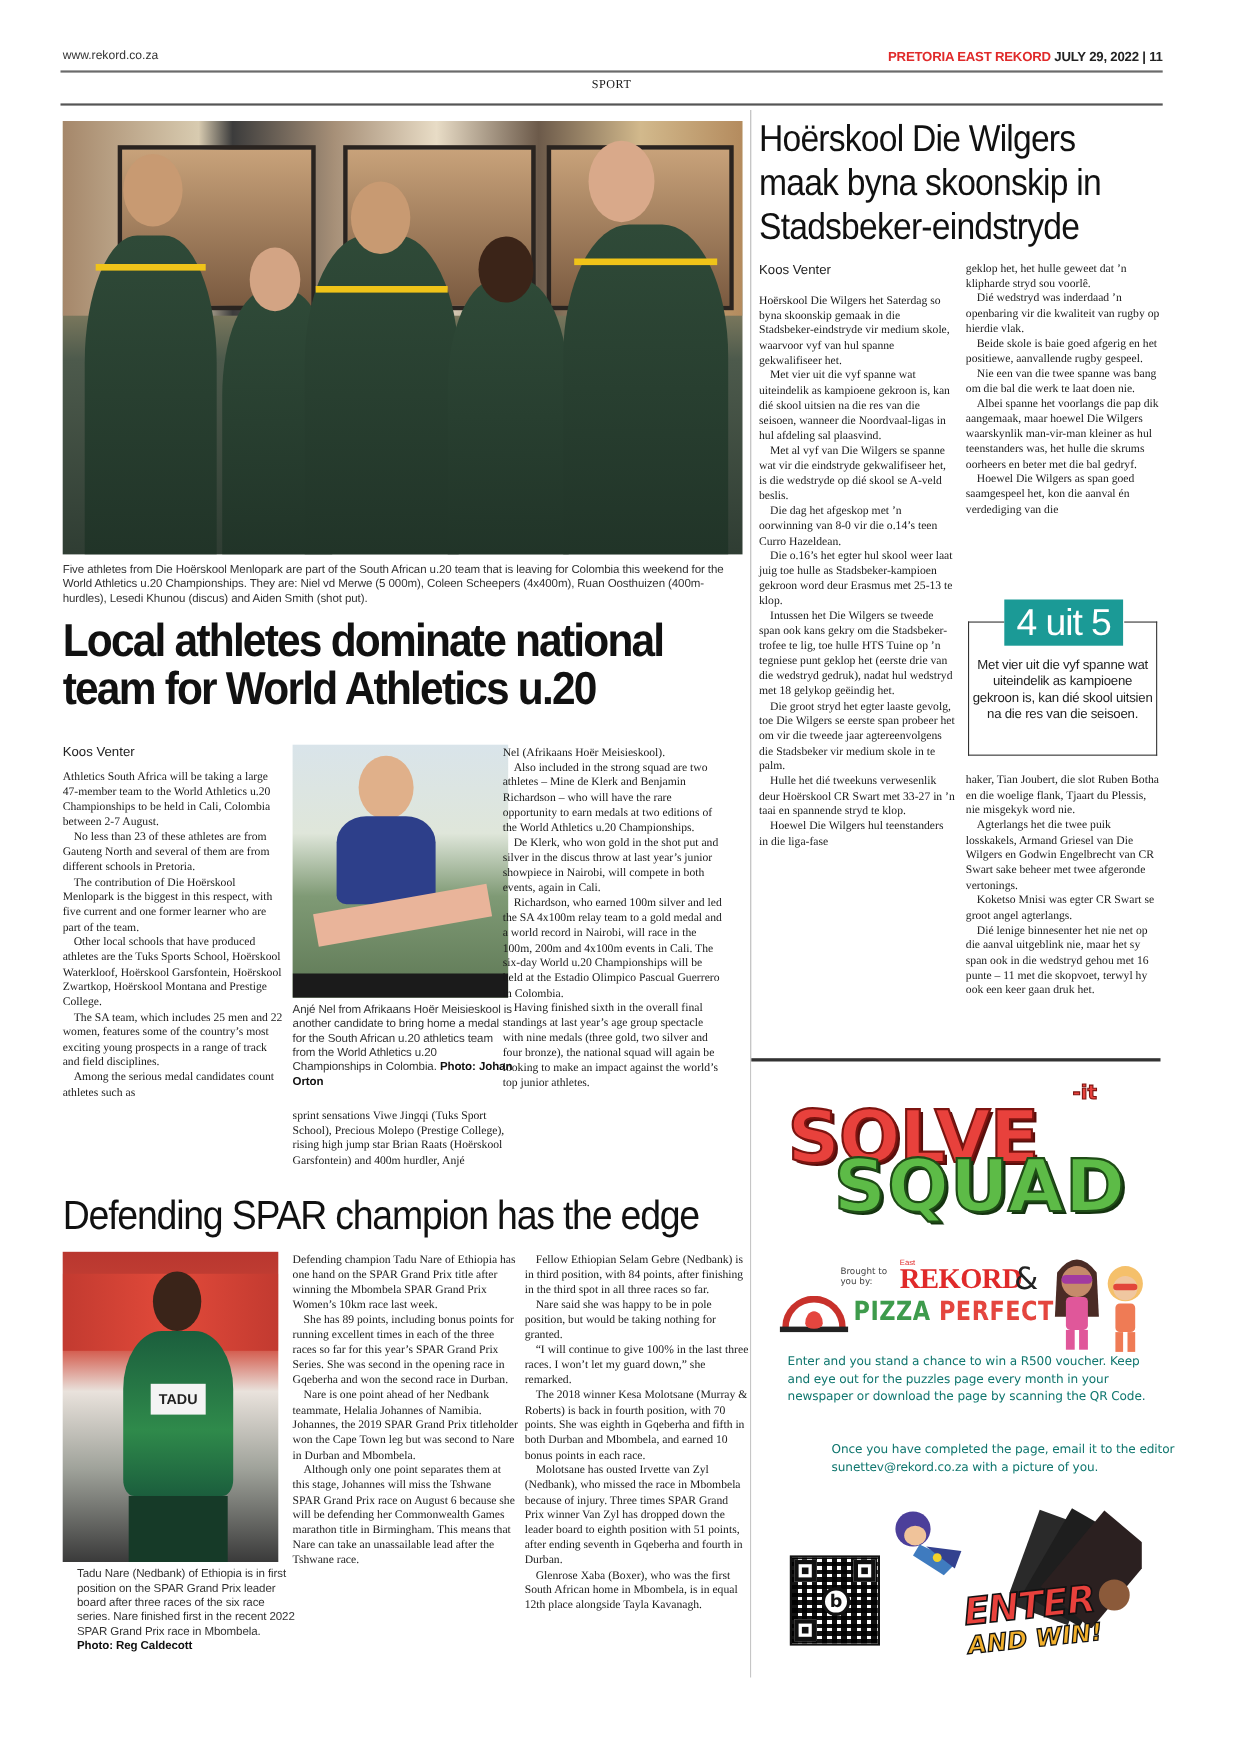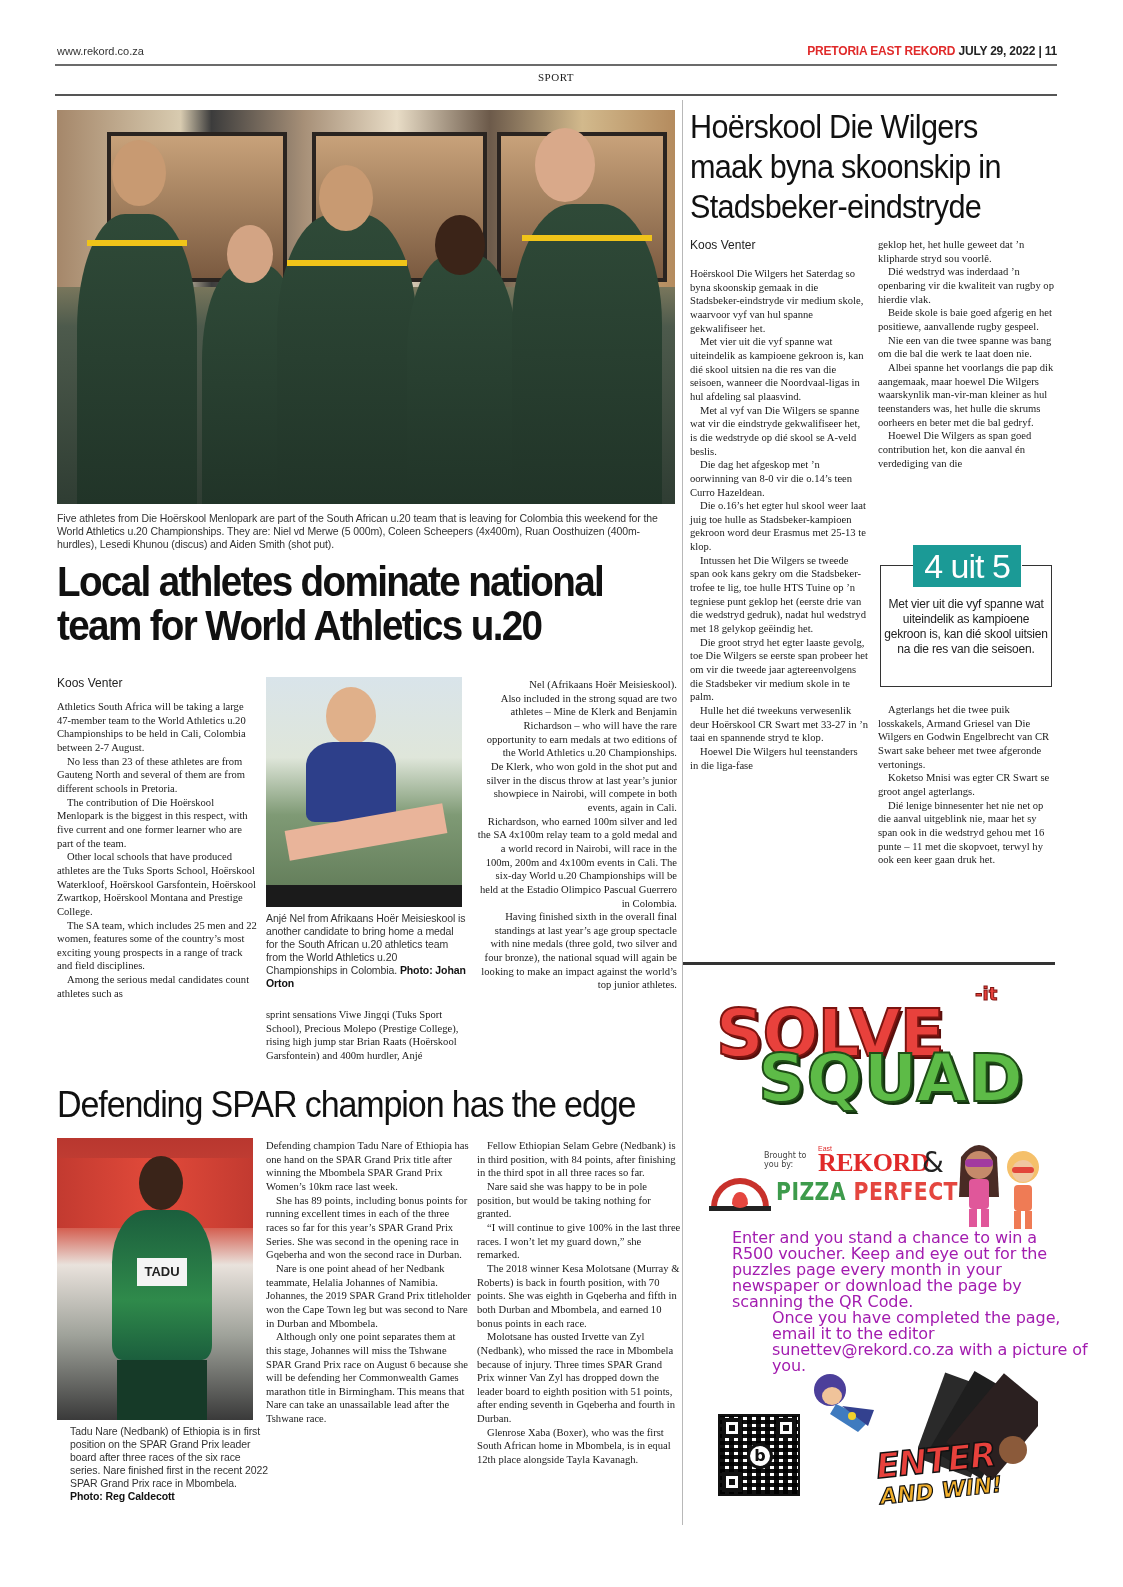--- a/index.html
+++ b/index.html
@@ -68,21 +68,21 @@
   .east { left: 818px; top: 1145px; font-size: 7px; color:#e02a2a; font-family: "Liberation Sans", sans-serif; }
   .rekord { left: 818px; top: 1148px; font-family: "Liberation Serif", serif; font-weight: bold; font-size: 26px; color:#e02a2a; letter-spacing:-0.5px; }
   .amp { left: 922px; top: 1146px; font-family: "DejaVu Sans", sans-serif; font-size: 28px; color:#222; }
   .pizza { left: 776px; top: 1178px; font-family: "DejaVu Sans", sans-serif; font-weight: bold; font-size: 24px; letter-spacing: 0.5px; transform: scaleX(0.85); transform-origin:left top; }
   .pizza .w1 { color:#3e9b4c; } .pizza .w2 { color:#e4463f; }
   .oven { left: 711px; top: 1178px; width: 58px; height: 32px; border: 6px solid #c8312b; border-bottom: none; border-radius: 30px 30px 0 0; background:#fff; }
   .oven-base { left: 709px; top: 1206px; width: 62px; height: 5px; background:#222; }
   .flame { left: 732px; top: 1192px; width: 16px; height: 16px; background:#e4463f; border-radius: 50% 50% 50% 50% / 70% 70% 30% 30%; }
   .hero1 { left: 955px; top: 1137px; width: 48px; height: 92px; }
   .hero2 { left: 1000px; top: 1145px; width: 46px; height: 86px; }
-  .ad-text { left: 732px; width: 335px; font-family: "DejaVu Sans", sans-serif; font-size: 16px; line-height: 16px; color:#a21caf; letter-spacing: -0.1px; }
+  .ad-text { left: 716px; width: 335px; font-family: "DejaVu Sans", sans-serif; font-size: 11px; line-height: 16px; color:#0f766e; letter-spacing: -0.1px; }
   .qr { left: 718px; top: 1414px; width: 82px; height: 82px; background:
      repeating-linear-gradient(90deg,#111 0 5px,#fff 5px 9px),
      repeating-linear-gradient(0deg,#111 0 4px,#fff 4px 7px); background-blend-mode: multiply; border: 2px solid #111; }
   .qr-corner { position:absolute; width: 20px; height: 20px; border: 4px solid #111; background: #fff; }
   .qr-corner::after { content:""; position:absolute; left:3px; top:3px; width:6px; height:6px; background:#111; }
   .qr-logo { position:absolute; left: 27px; top: 27px; width: 26px; height: 26px; border-radius:50%; border: 3px solid #111; background:#fff;
     font-family: "DejaVu Sans", sans-serif; font-weight:bold; font-size: 16px; line-height:20px; text-align:center; color:#111; }
   .flyhero { left: 808px; top: 1370px; width: 70px; height: 70px; }
   .vouchers { left: 918px; top: 1370px; width: 120px; height: 110px; }
   .enter { left: 876px; top: 1440px; font-family: "DejaVu Sans", sans-serif; font-weight: bold; font-style: italic; font-size: 34px; color: #e8413c;
@@ -145,21 +145,21 @@
   <div style="position:absolute;left:0;top:208px;width:196px;height:22px;background:#1b1b1b;"></div>
 </div>
 <div class="abs cap" style="left:266px;top:912px;width:200px;">
   <span>Anjé Nel from Afrikaans Hoër Meisieskool is another candidate to bring home a medal for the South African u.20 athletics team from the World Athletics u.20 Championships in Colombia.</span>
   <b>Photo: Johan Orton</b>
 </div>
 <div class="abs col" style="left:266px;top:1008px;width:200px;">
   <p class="first">sprint sensations Viwe Jingqi (Tuks Sport School), Precious Molepo (Prestige College), rising high jump star Brian Raats (Hoërskool Garsfontein) and 400m hurdler, Anjé</p>
 </div>
 
-<div class="abs col" style="left:477px;top:678px;width:200px;text-align:right;">
+<div class="abs col" style="left:457px;top:678px;width:200px;">
   <p class="first">Nel (Afrikaans Hoër Meisieskool).</p>
   <p>Also included in the strong squad are two athletes – Mine de Klerk and Benjamin Richardson – who will have the rare opportunity to earn medals at two editions of the World Athletics u.20 Championships.</p>
   <p>De Klerk, who won gold in the shot put and silver in the discus throw at last year’s junior showpiece in Nairobi, will compete in both events, again in Cali.</p>
   <p>Richardson, who earned 100m silver and led the SA 4x100m relay team to a gold medal and a world record in Nairobi, will race in the 100m, 200m and 4x100m events in Cali. The six-day World u.20 Championships will be held at the Estadio Olimpico Pascual Guerrero in Colombia.</p>
   <p>Having finished sixth in the overall final standings at last year’s age group spectacle with nine medals (three gold, two silver and four bronze), the national squad will again be looking to make an impact against the world’s top junior athletes.</p>
 </div>
 
 <div class="abs headline2">Defending SPAR champion has the edge</div>
 <div class="abs photo-tadu">
   <div style="position:absolute;left:0;top:20px;width:196px;height:70px;background:linear-gradient(90deg,#c23a30,#e24a3a,#c23a30);"></div>
@@ -200,30 +200,31 @@
   <p>Die groot stryd het egter laaste gevolg, toe Die Wilgers se eerste span probeer het om vir die tweede jaar agtereenvolgens die Stadsbeker vir medium skole in te palm.</p>
   <p>Hulle het dié tweekuns verwesenlik deur Hoërskool CR Swart met 33-27 in ’n taai en spannende stryd te klop.</p>
   <p>Hoewel Die Wilgers hul teenstanders in die liga-fase</p>
 </div>
 <div class="abs col" style="left:878px;top:238px;width:178px;">
   <p class="first">geklop het, het hulle geweet dat ’n klipharde stryd sou voorlê.</p>
   <p>Dié wedstryd was inderdaad ’n openbaring vir die kwaliteit van rugby op hierdie vlak.</p>
   <p>Beide skole is baie goed afgerig en het positiewe, aanvallende rugby gespeel.</p>
   <p>Nie een van die twee spanne was bang om die bal die werk te laat doen nie.</p>
   <p>Albei spanne het voorlangs die pap dik aangemaak, maar hoewel Die Wilgers waarskynlik man-vir-man kleiner as hul teenstanders was, het hulle die skrums oorheers en beter met die bal gedryf.</p>
-  <p>Hoewel Die Wilgers as span goed contribution het, kon die aanval én verdediging van die</p>
+  <p>Hoewel Die Wilgers as span goed saamgespeel het, kon die aanval én verdediging van die</p>
 </div>
 
 <div class="abs pull"></div>
 <div class="abs pull-topline-l"></div>
 <div class="abs pull-topline-r"></div>
 <div class="abs pull-badge">4 uit 5</div>
 <div class="abs pull-text">Met vier uit die vyf spanne wat uiteindelik as kampioene gekroon is, kan dié skool uitsien na die res van die seisoen.</div>
 
 <div class="abs col" style="left:878px;top:703px;width:178px;">
+  <p class="first">haker, Tian Joubert, die slot Ruben Botha en die woelige flank, Tjaart du Plessis, nie misgekyk word nie.</p>
   <p>Agterlangs het die twee puik losskakels, Armand Griesel van Die Wilgers en Godwin Engelbrecht van CR Swart sake beheer met twee afgeronde vertonings.</p>
   <p>Koketso Mnisi was egter CR Swart se groot angel agterlangs.</p>
   <p>Dié lenige binnesenter het nie net op die aanval uitgeblink nie, maar het sy span ook in die wedstryd gehou met 16 punte – 11 met die skopvoet, terwyl hy ook een keer gaan druk het.</p>
 </div>
 
 <div class="abs ad"></div>
 <div class="abs solve">SOLVE</div>
 <div class="abs solve-it">-it</div>
 <div class="abs squad">SQUAD</div>
 <div class="abs brought" style="width:48px;">Brought to you by:</div>

